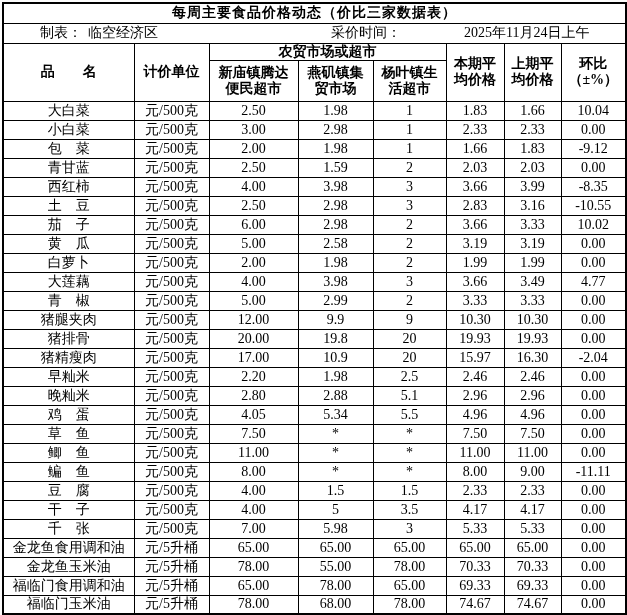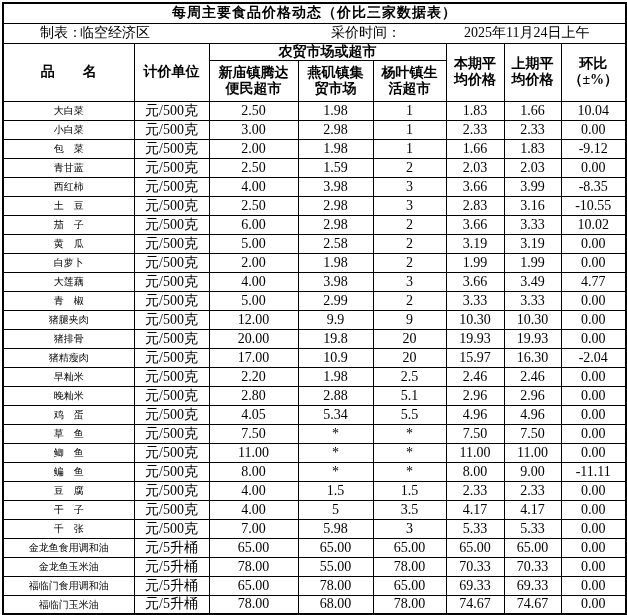--- a/index.html
+++ b/index.html
@@ -28,29 +28,29 @@
     padding: 0 1px;
     overflow: hidden;
     white-space: nowrap;
   }
   tr.r-title { height: 20px; }
   tr.r-title th { font-weight: bold; font-size: 14px; letter-spacing: 1px; }
   tr.r-info { height: 20px; }
   tr.r-info td { text-align: left; position: relative; font-weight: normal; margin-top: 17px; }
   tr.r-info .pos { position: absolute; top: 50%; transform: translateY(-50%); white-space: nowrap; }
   .pos-maker-label { left: 36px; }
-  .pos-maker-value { left: 76px; }
+  .pos-maker-value { left: 84px; }
   .pos-time-label  { left: 327px; }
   .pos-time-value  { left: 460px; }
   tr.r-ha { height: 17px; }
   tr.r-hb { height: 41px; }
   .price-table th { font-weight: bold; }
   .wrap { white-space: pre-line !important; }
   tbody.data tr { height: 19px; }
-  td.c-name { font-size: 10px; }
+  td.c-name { font-size: 14px; }
   td.c-num  { font-size: 14px; font-family: "Liberation Serif", "DejaVu Serif", serif; }
 </style>
 </head>
 <body>
 
 <div class="page">
   <table class="price-table">
     <colgroup>
       <col style="width:131px">
       <col style="width:75px">

